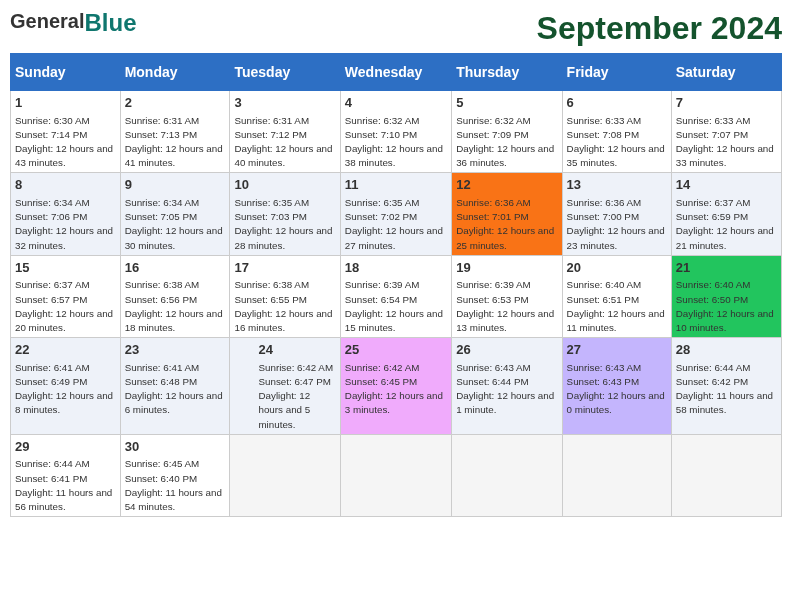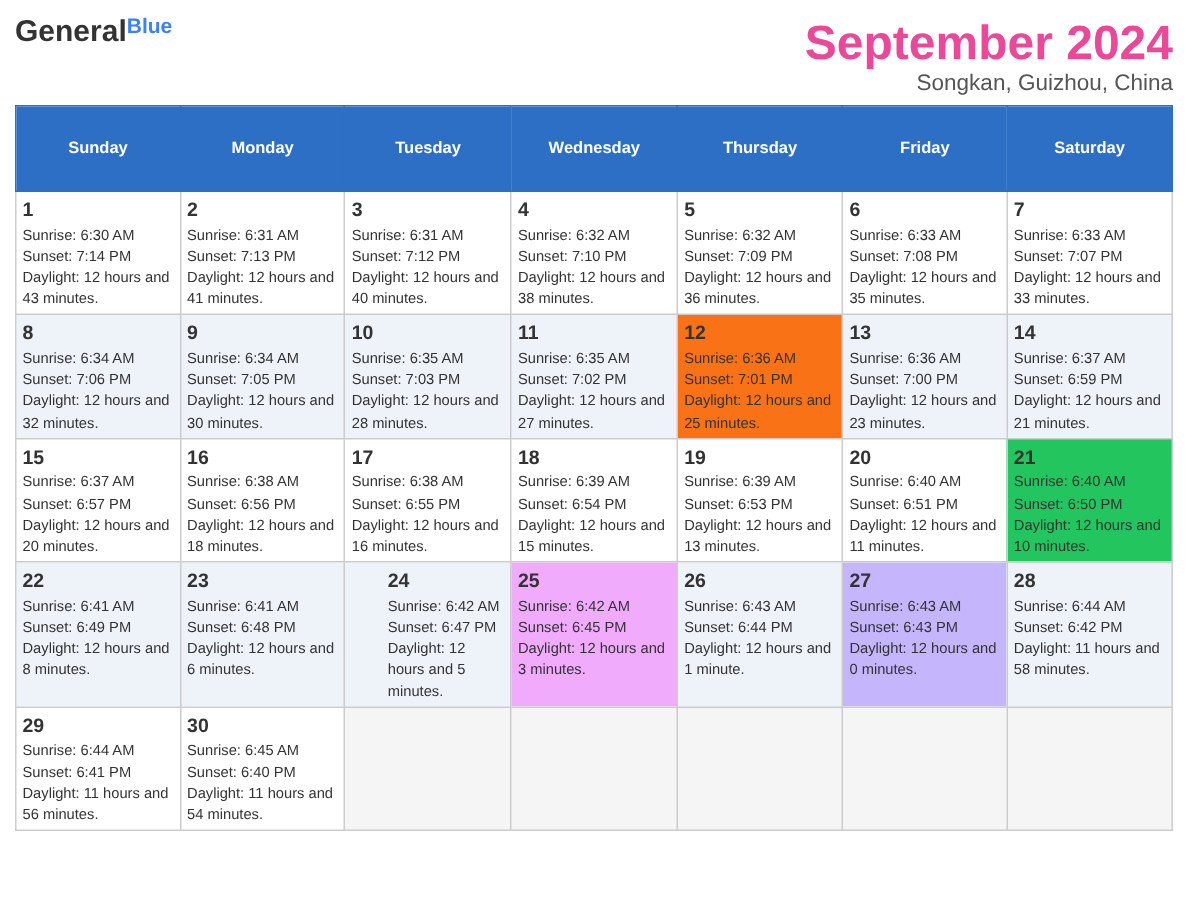--- a/index.html
+++ b/index.html
@@ -26,37 +26,37 @@
       display: flex;
       align-items: center;
       gap: 4px;
     }
     .title-area {
       text-align: right;
     }
     .month-title {
       font-size: 32px;
       font-weight: bold;
-      color: #ec4899;
+      color: #14532d;
     }
     .location-title {
       font-size: 15px;
       color: #555;
     }
     .calendar-table {
       width: 100%;
       border-collapse: collapse;
       font-size: 10.5px;
     }
     .calendar-table th {
       background-color: #2d6fc4;
       color: #fff;
-      padding: 22px 4px;
-      text-align: center;
-      font-size: 11px;
+      padding: 10px 4px;
+      text-align: left;
+      font-size: 14px;
       font-weight: bold;
       border: 1px solid #2d6fc4;
     }
     .calendar-table td {
       border: 1px solid #ccc;
       vertical-align: top;
       padding: 3px 4px;
       width: 113px;
       height: 80px;
       color: #333;
@@ -77,27 +77,26 @@
     }
   </style>
 </head>
 <body>
 
 <div class="header-area">
   <div class="logo">
     <div class="logo-wrapper">
       <div style="display:flex;flex-direction:row;">
         <span style="font-size:20px;font-weight:bold;color:#333;line-height:1.1;">General</span>
-        <span style="font-size:14px;font-weight:bold;color:#3b82f6;line-height:1.1;">Blue</span>
+        <span style="font-size:24px;font-weight:bold;color:#0f766e;line-height:1.1;">Blue</span>
       </div>
     </div>
   </div>
   <div class="title-area">
     <div class="month-title">September 2024</div>
-    <div class="location-title">Songkan, Guizhou, China</div>
   </div>
 </div>
 
 <table class="calendar-table">
   <thead>
     <tr>
       <th>Sunday</th>
       <th>Monday</th>
       <th>Tuesday</th>
       <th>Wednesday</th>

